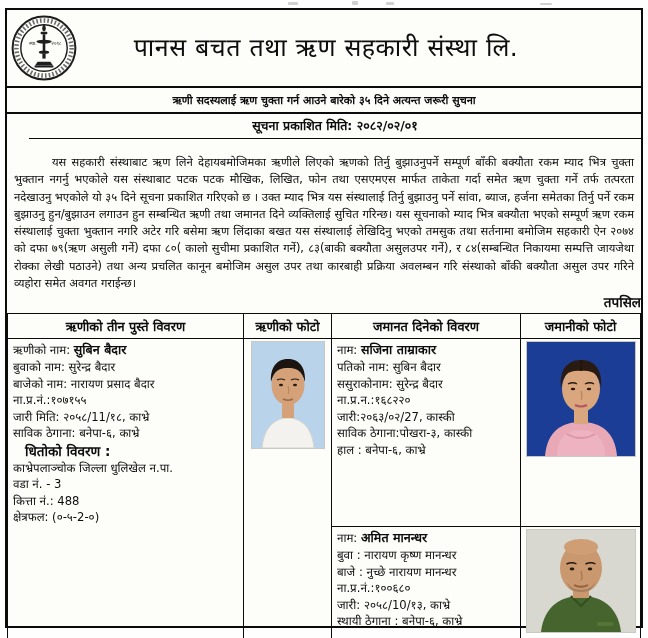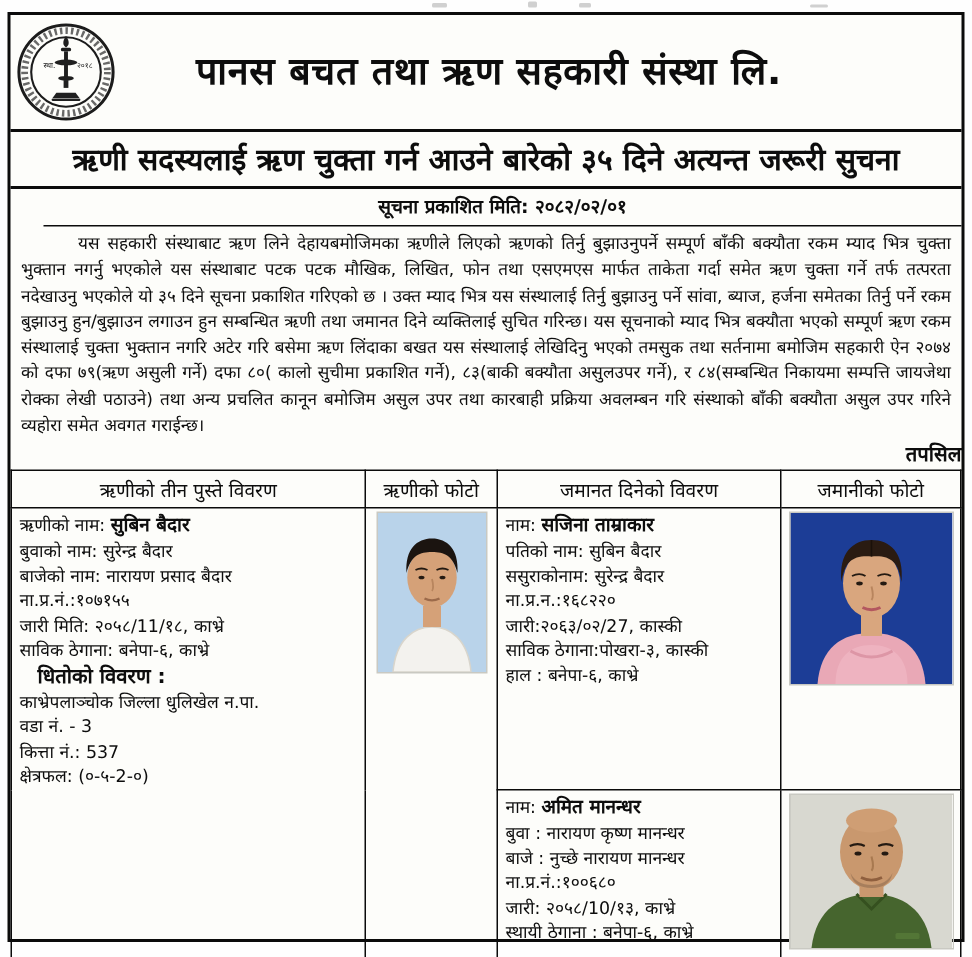--- a/index.html
+++ b/index.html
@@ -9,38 +9,38 @@
 
   
   .artifact { position:absolute; background:#9a9a9a; opacity:.45; border-radius:1px; }
 
   .doc { position:absolute; left:5px; top:8px; width:638px; height:620px;
     border:2.5px solid #0b0b0b; background:#fdfdfa; }
 
   .doc-header { height:76px; display:flex; align-items:center; }
   .logo-wrap { width:74px; flex:0 0 74px; display:flex; justify-content:center; }
   .head-center { flex:1; text-align:center; padding-right:70px; }
-  .org-name { font-size:25px; font-weight:bold; letter-spacing:.5px; line-height:30px; }
+  .org-name { font-size:25px; font-weight:normal; letter-spacing:.5px; line-height:30px; }
   .org-address { font-size:13px; font-weight:bold; margin-top:5px; }
 
   .headline-strip { border-top:2.2px solid #0b0b0b; border-bottom:2.2px solid #0b0b0b;
-    text-align:center; font-weight:bold; font-size:20px; padding:4px 2px 5px; }
+    text-align:center; font-weight:bold; font-size:11px; padding:4px 2px 5px; }
 
   .date-strip { border-bottom:1.6px solid #0b0b0b; text-align:center;
     font-weight:bold; font-size:12.5px; padding:3px 0 4px;margin-left:22px; }
 
-  .notice-body { padding:3px 7px 0 7px; }
+  .notice-body { padding:3px 7px 0 7px;margin-top:12px; }
   .notice-body p { font-size:11.4px; line-height:17.3px; text-align:justify;
     text-indent:38px; }
 
   .tapasil { text-align:right; font-weight:bold; font-size:13.5px; padding:1px 0 2px; }
 
   table.detail { width:100%; border-collapse:collapse; table-layout:fixed; }
   table.detail th, table.detail td { border:1.7px solid #0b0b0b; }
-  table.detail th { font-size:12.8px; font-weight:normal; height:25px; padding:2px;margin-left:42px; }
+  table.detail th { font-size:12.8px; font-weight:bold; height:25px; padding:2px;margin-left:42px; }
   table.detail td { vertical-align:top; font-size:11.6px; line-height:16.6px;
     padding:3px 4px 2px 5px; }
   tr.row1 { height:188px; } tr.row2 { height:112px; }
   .ln { white-space:nowrap; overflow:hidden; }
   .name-ln .nm { font-weight:bold; font-size:12.6px; }
   .sub-head { font-weight:bold; font-size:13.5px; margin-top:1px;margin-left:12px; }
   td.photo-cell { text-align:center; padding:0; vertical-align:top; }
   .ph-borrower { padding-top:40px; }
   .ph-g1 { padding-top:5px; }
   .ph-g2 { padding-top:3px; }
@@ -117,21 +117,21 @@
             <span class="nm">सुबिन बैदार</span>
           </div>
           <div class="ln">बुवाको नाम: सुरेन्द्र बैदार</div>
           <div class="ln">बाजेको नाम: नारायण प्रसाद बैदार</div>
           <div class="ln">ना.प्र.नं.:१०७१५५</div>
           <div class="ln">जारी मिति: २०५८/11/१८, काभ्रे</div>
           <div class="ln">साविक ठेगाना: बनेपा-६, काभ्रे</div>
           <div class="sub-head">धितोको विवरण :</div>
           <div class="ln">काभ्रेपलाञ्चोक जिल्ला धुलिखेल न.पा.</div>
           <div class="ln">वडा नं. - 3</div>
-          <div class="ln">कित्ता नं.: 537</div>
+          <div class="ln">कित्ता नं.: 488</div>
           <div class="ln">क्षेत्रफल: (०-५-2-०)</div>
         </td>
 
         <td rowspan="2" class="photo-cell ph-borrower">
           <span class="photo-frame">
             <svg width="72" height="106" viewBox="0 0 72 106">
               <rect width="72" height="106" fill="#b9d3ea"></rect>
               <path d="M10 106 C12 84 24 76 36 76 C48 76 60 84 62 106 Z" fill="#f3f2ee" stroke="#d8d5cc" stroke-width="1"></path>
               <rect x="30" y="62" width="12" height="14" fill="#d5a178"></rect>
               <ellipse cx="36" cy="43" rx="16.5" ry="20" fill="#d5a178"></ellipse>

